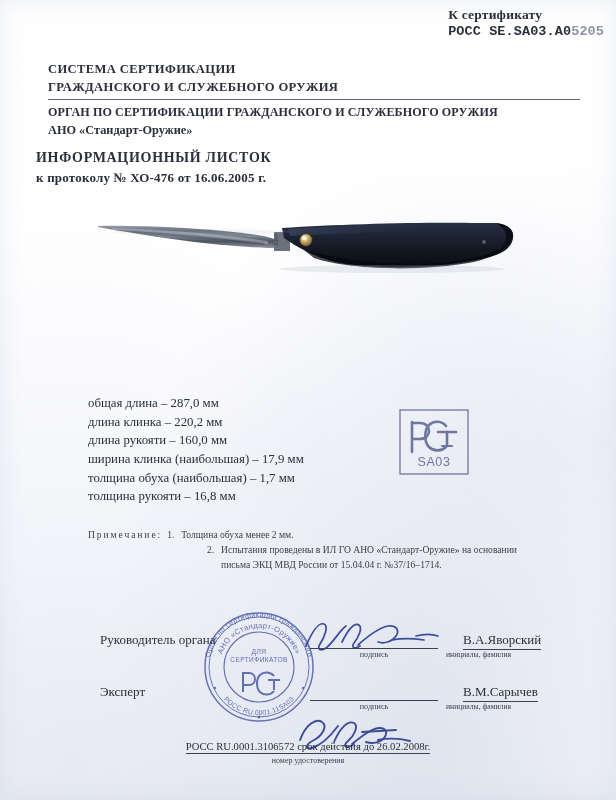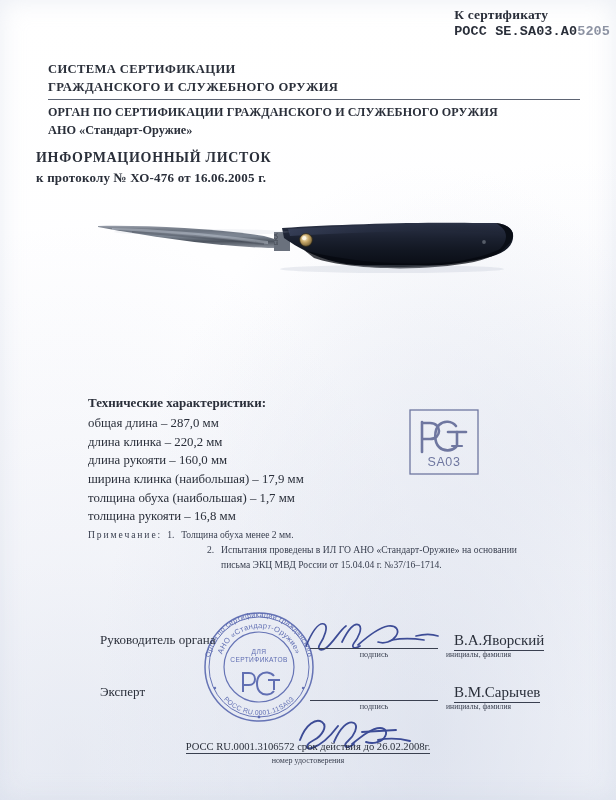--- a/index.html
+++ b/index.html
@@ -39,21 +39,21 @@
     position: absolute;
     inset: 0;
     padding: 0 36px;
     box-sizing: border-box;
   }
 
   
   .cert-ref {
     position: absolute;
     top: 6px;
-    right: 6px;
+    right: 12px;
     text-align: left;
     line-height: 1.28;
   }
   .cert-ref .l1 {
     font-weight: bold;
     font-size: 13.5px;
     letter-spacing: .2px;
   }
   .cert-ref .l2 {
     font-weight: bold;
@@ -155,21 +155,21 @@
     font-weight: bold;
     font-size: 13px;
     margin-bottom: 1px;
   }
   .tech .spec { white-space: nowrap; }
 
   
   .rst-mark {
     position: absolute;
     top: 408px;
-    left: 408px;
+    left: 398px;
     width: 72px;
     height: 68px;
   }
   .rst-mark svg { display: block; }
 
   
   .notes {
     position: absolute;
     top: 528px;
     left: 88px;
@@ -229,23 +229,23 @@
     position: absolute;
     left: 222px;
     top: 24px;
     width: 128px;
     text-align: center;
     font-size: 8.2px;
     color: #3a4050;
   }
   .sig-name {
     position: absolute;
-    left: 366px;
+    left: 375px;
     top: 6px;
-    font-size: 15px;
+    font-size: 13px;
     border-bottom: 1.1px solid #3a4050;
     padding-bottom: 1px;
     white-space: nowrap;
   }
   .sig-name-caption {
     position: absolute;
     left: 358px;
     top: 24px;
     font-size: 7.6px;
     color: #3a4050;
@@ -372,21 +372,20 @@
 
       <circle cx="392" cy="44" r="1.9" fill="#5d646f" opacity="0.9"></circle>
 
       <ellipse cx="300" cy="71" rx="112" ry="4" fill="#aab1c2" opacity="0.22"></ellipse>
       <ellipse cx="110" cy="34" rx="88" ry="3" fill="#b4bac9" opacity="0.14"></ellipse>
     </svg>
   </div>
 
 
   <div class="tech">
-    <div class="tech-title">Технические характеристики:</div>
     <div class="spec">общая длина – 287,0 мм</div>
     <div class="spec">длина клинка – 220,2 мм</div>
     <div class="spec">длина рукояти – 160,0 мм</div>
     <div class="spec">ширина клинка (наибольшая) – 17,9 мм</div>
     <div class="spec">толщина обуха (наибольшая) – 1,7 мм</div>
     <div class="spec">толщина рукояти – 16,8 мм</div>
   </div>
 
   <div class="rst-mark">
     <svg width="72" height="68" viewBox="0 0 72 68">

